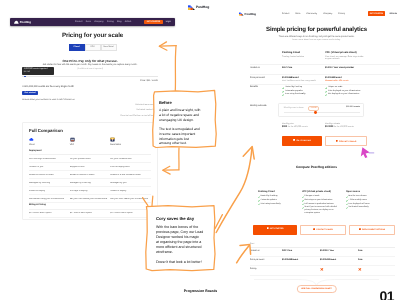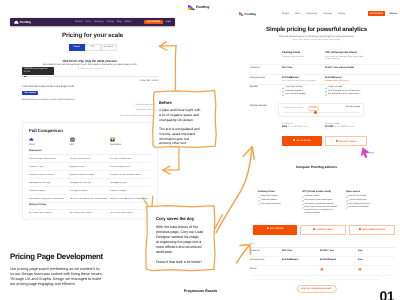--- a/index.html
+++ b/index.html
@@ -573,21 +573,17 @@
         <span class="ln">Designer worked his magic</span>
         <span class="ln">at organising the page into a</span>
         <span class="ln">more efficient and structured</span>
         <span class="ln">wireframe.</span>
       </p>
     <p>
         <span class="ln">Doesn't that look a lot better!</span>
       </p>
   </div>
 
-  <div id="caseTitle">
-    <h2>Pricing Page Development</h2>
-    <p>Our pricing page wasn't performing as we wanted it to, so our Design team was tasked with fixing these issues. Through UX and Graphic Design we managed to make our pricing page engaging and efficient.</p>
-  </div>
 
   <div id="slideLabel">Progression Boards</div>
   <div id="pageNo">01</div>
 
 </div>
 
 </body></html>

